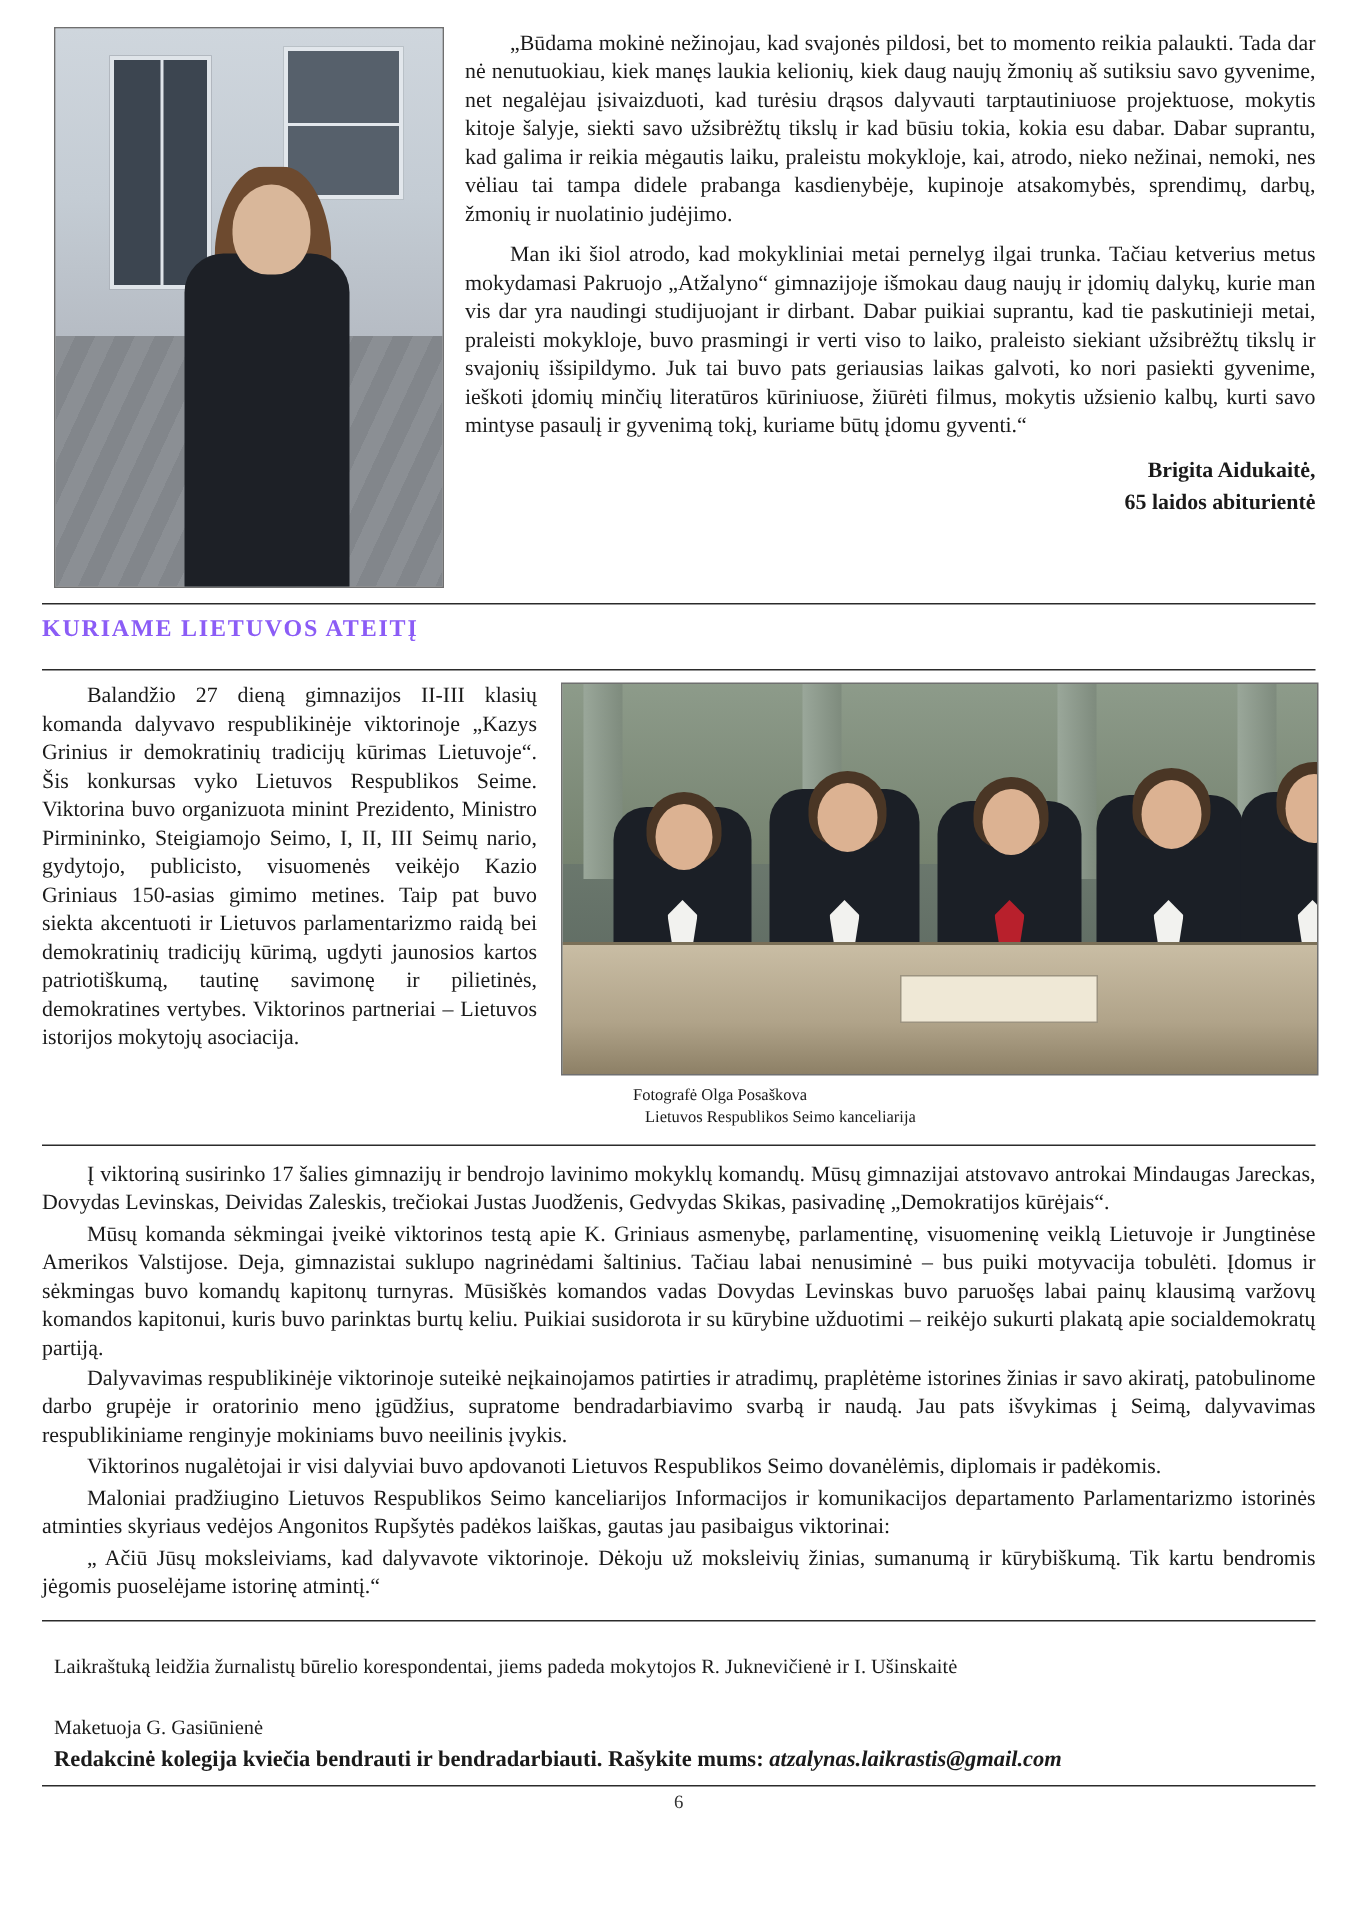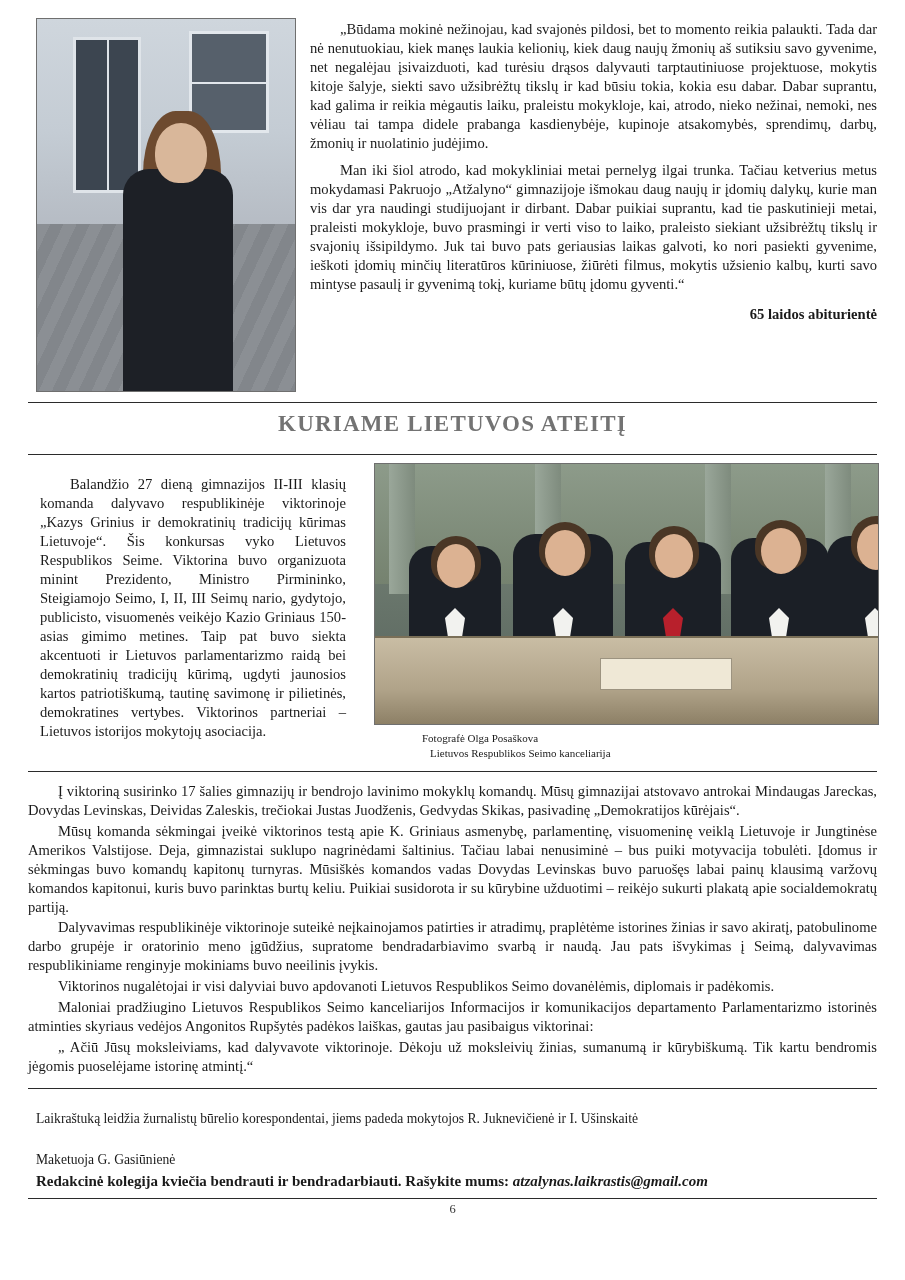--- a/index.html
+++ b/index.html
@@ -124,24 +124,24 @@
     margin-top: 10px;
   }
 
   
   .rule {
     border: 0;
     border-top: 1px solid #2b2b2b;
     margin: 10px 0 0 0;
   }
   .section-title {
-    text-align: center;
-    color: #737373;
+    text-align: left;
+    color: #8b5cf6;
     font-weight: bold;
-    font-size: 23px;
+    font-size: 16px;
     letter-spacing: 1.2px;
     padding: 8px 0 7px 0;
     font-family: "Liberation Serif", serif;
   }
 
   
   .mid-section {
     display: flex;
     flex-direction: row;
     gap: 16px;
@@ -149,21 +149,21 @@
     padding-top: 8px;
   }
   .mid-text {
     flex: 0 0 330px;
     width: 330px;
     font-size: 14.6px;
     line-height: 1.30;
     text-align: justify;
     hyphens: auto;
   }
-  .mid-text p { margin: 12px; text-indent: 30px; }
+  .mid-text p { margin: 0; text-indent: 30px; }
 
   .mid-photo-wrap { flex: 1 1 auto; }
   .mid-photo {
     width: 100%;
     height: 260px;
     border: 1px solid #6f6f6f;
     position: relative;
     overflow: hidden;
     background: linear-gradient(to bottom, #7e8a7c 0%, #6d7a6f 40%, #55615a 100%);
   }
@@ -266,20 +266,21 @@
         <div class="ph-person-hair"></div>
         <div class="ph-person-coat"></div>
         <div class="ph-person-head"></div>
       </div>
     </div>
 
     <div class="lead-text">
       <p>„Būdama mokinė nežinojau, kad svajonės pildosi, bet to momento reikia palaukti. Tada dar nė nenutuokiau, kiek manęs laukia kelionių, kiek daug naujų žmonių aš sutiksiu savo gyvenime, net negalėjau įsivaizduoti, kad turėsiu drąsos dalyvauti tarptautiniuose projektuose, mokytis kitoje šalyje, siekti savo užsibrėžtų tikslų ir kad  būsiu tokia, kokia esu dabar. Dabar suprantu, kad galima ir reikia mėgautis laiku, praleistu mokykloje, kai, atrodo, nieko nežinai, nemoki, nes vėliau tai tampa didele prabanga kasdienybėje, kupinoje atsakomybės, sprendimų, darbų, žmonių ir nuolatinio judėjimo.</p>
       <p>Man iki šiol atrodo, kad mokykliniai metai pernelyg ilgai trunka. Tačiau ketverius metus mokydamasi Pakruojo „Atžalyno“ gimnazijoje išmokau daug naujų ir įdomių dalykų, kurie man vis dar yra naudingi studijuojant ir dirbant. Dabar puikiai suprantu, kad tie paskutinieji metai, praleisti mokykloje, buvo prasmingi ir verti viso to laiko, praleisto siekiant užsibrėžtų tikslų ir svajonių išsipildymo.  Juk tai  buvo pats geriausias laikas galvoti, ko nori pasiekti gyvenime, ieškoti įdomių minčių literatūros kūriniuose, žiūrėti filmus, mokytis užsienio kalbų, kurti savo mintyse pasaulį ir gyvenimą tokį, kuriame būtų įdomu gyventi.“</p>
       <div class="signature">
+        <div>Brigita Aidukaitė,</div>
         <div>65 laidos abiturientė</div>
       </div>
     </div>
   </div>
 
   <hr class="rule">
 
   <div class="section-title">KURIAME LIETUVOS ATEITĮ</div>
 
   <hr class="rule">

